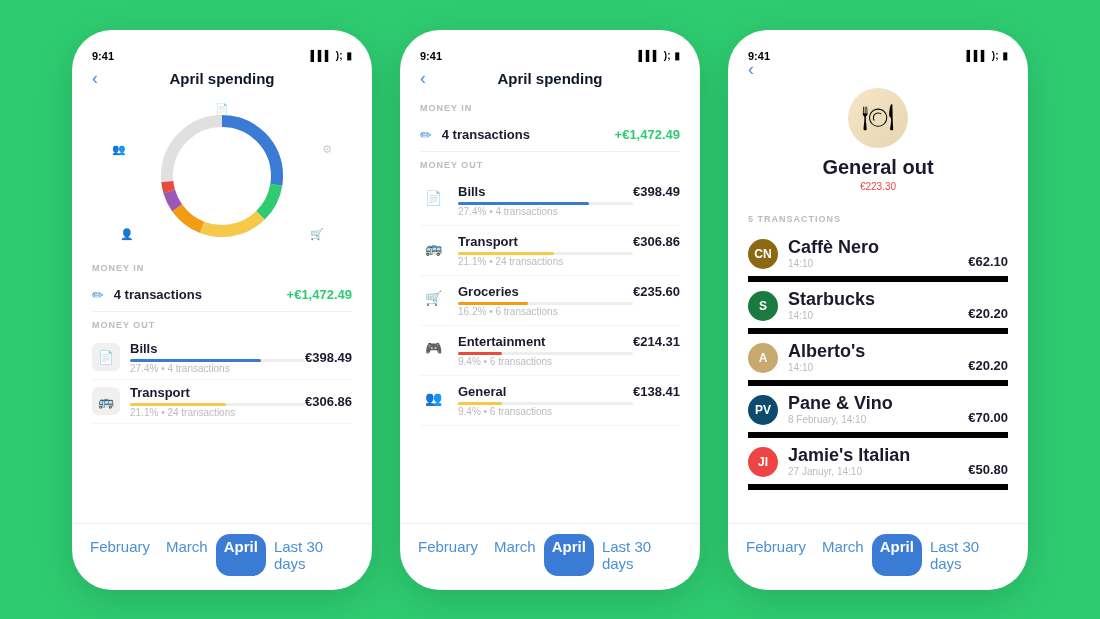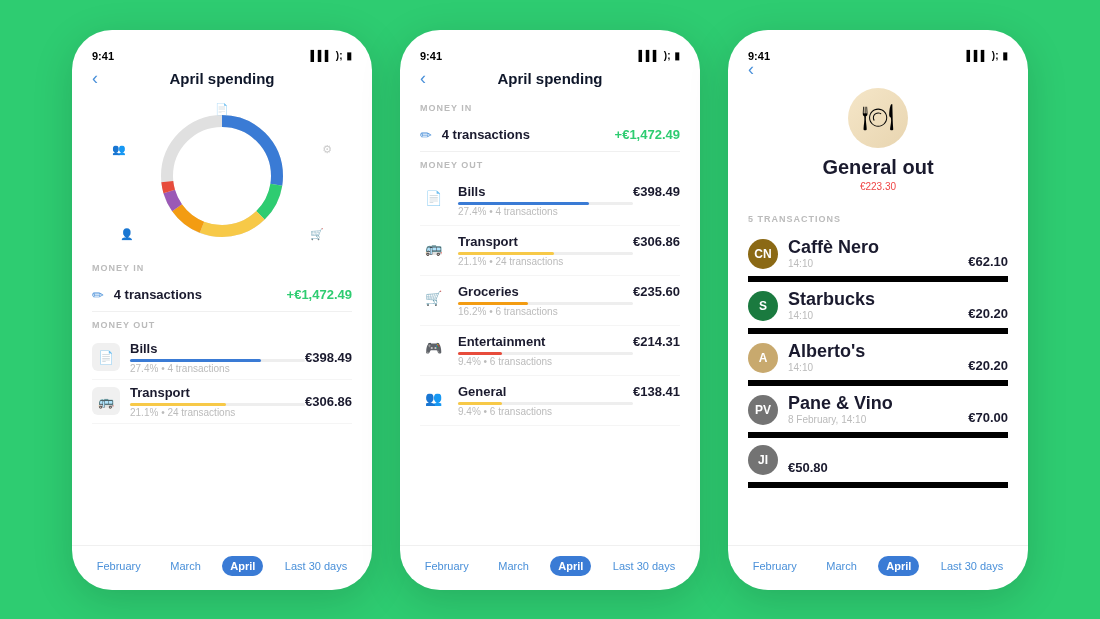--- a/index.html
+++ b/index.html
@@ -151,21 +151,21 @@
       border-radius: 2px;
     }
     
     .bottom-tabs {
       display: flex;
       justify-content: space-around;
       padding: 10px 10px 14px;
       border-top: 1px solid #f0f0f0;
     }
     .tab-btn {
-      font-size: 11px;
+      font-size: 15px;
       color: #4a90d9;
       cursor: pointer;
       padding: 4px 8px;
       border-radius: 14px;
       font-weight: 500;
     }
     .tab-btn.active {
       background: #3a7bd5;
       color: #fff;
       font-weight: 600;
@@ -507,29 +507,33 @@
     </div>
     <div class="merchant-row">
       <div class="merchant-logo" style="background:#c8a96e;color:#fff;">A</div>
       <div class="merchant-info">
         <div class="merchant-name">Alberto's</div>
         <div class="merchant-time">14:10</div>
       </div>
       <span class="merchant-amount">€20.20</span>
     </div>
     <div class="merchant-row">
-      <div class="merchant-logo" style="background:#737373;color:#fff;">PV</div>
+      <div class="merchant-logo" style="background:#0c4a6e;color:#fff;">PV</div>
       <div class="merchant-info">
         <div class="merchant-name">Pane &amp; Vino</div>
         <div class="merchant-time">8 February, 14:10</div>
       </div>
       <span class="merchant-amount">€70.00</span>
     </div>
     <div class="merchant-row">
-      <div class="merchant-logo" style="background:#737373;color:#fff;">JI</div>
+      <div class="merchant-logo" style="background:#ef4444;color:#fff;">JI</div>
+      <div class="merchant-info">
+        <div class="merchant-name">Jamie's Italian</div>
+        <div class="merchant-time">27 Januyr, 14:10</div>
+      </div>
       <span class="merchant-amount">€50.80</span>
     </div>
   </div>
   <div class="bottom-tabs">
     <span class="tab-btn">February</span>
     <span class="tab-btn">March</span>
     <span class="tab-btn active">April</span>
     <span class="tab-btn">Last 30 days</span>
   </div>
 </div>

